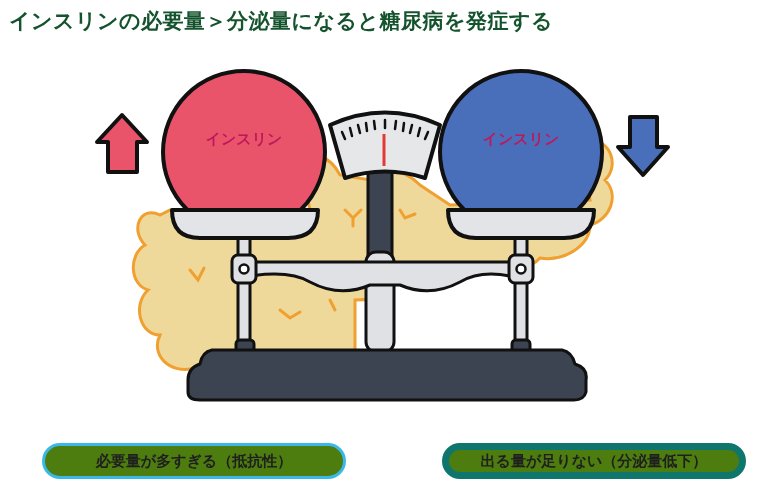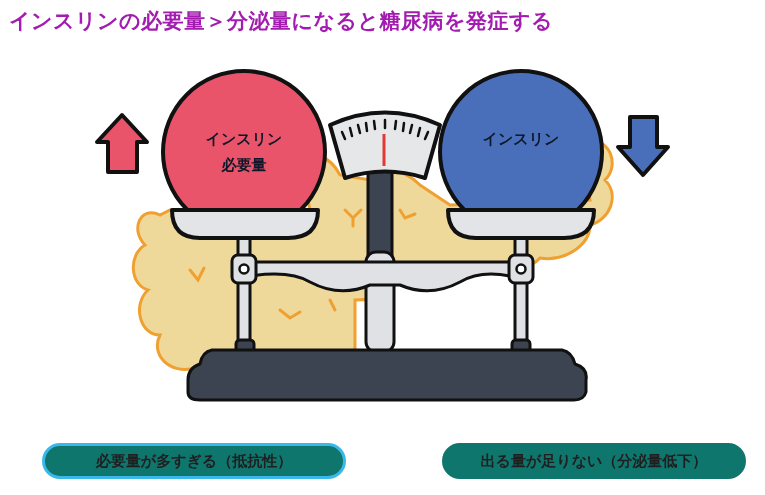--- a/index.html
+++ b/index.html
@@ -1,23 +1,23 @@
 <!DOCTYPE html>
 <html><head>
 <meta charset="utf-8">
 <style>
   html, body { margin:0; padding:0; background:#ffffff; }
   body { width:765px; height:495px; position:relative; overflow:hidden;
          font-family:"DejaVu Sans","Liberation Sans",sans-serif; }
   .title { position:absolute; left:9px; top:7px; font-size:21px; font-weight:bold;
-           color:#a21caf; letter-spacing:0.5px; white-space:nowrap; }
+           color:#14532d; letter-spacing:0.5px; white-space:nowrap; }
   .illus { position:absolute; left:0; top:0; width:765px; height:495px; }
-  .ball-label { position:absolute; color:#0f172a; font-weight:bold; font-size:15px;
+  .ball-label { position:absolute; color:#be185d; font-weight:bold; font-size:15px;
                 text-align:center; line-height:26px; width:120px; }
-  .pill { position:absolute; height:36px; border-radius:20px; background:#0f766e;
+  .pill { position:absolute; height:36px; border-radius:20px; background:#4d7c0f;
           display:flex; align-items:center; justify-content:center;
           font-size:15px; font-weight:bold; color:#1f1f1f; box-sizing:border-box; }
   .pill-left { left:42px; top:443px; width:304px; border:3px solid #3ab9e8; }
   .pill-right { left:442px; top:443px; width:304px; border:7px solid #0f766e; }
 </style>
 </head>
 <body>
 
 <div class="title">インスリンの必要量＞分泌量になると糖尿病を発症する</div>
 
@@ -79,20 +79,19 @@
 
   <g>
     <rect x="236" y="340" width="18" height="14" rx="4" fill="#3d4451" stroke="#111" stroke-width="3"></rect>
     <rect x="512" y="340" width="18" height="14" rx="4" fill="#3d4451" stroke="#111" stroke-width="3"></rect>
     <path d="M212 350 L562 350 Q572 352 575 364 Q588 368 586 380 L586 392 Q584 400 574 400 L200 400 Q188 400 188 392 L188 380 Q188 368 200 364 Q202 352 212 350 Z" fill="#3d4451" stroke="#111" stroke-width="3" stroke-linejoin="round"></path>
   </g>
 </svg>
 
 <div class="ball-label" style="left:184px; top:126px;">
   <div>インスリン</div>
-  <div>必要量</div>
 </div>
 <div class="ball-label" style="left:461px; top:126px;">
   <div>インスリン</div>
 </div>
 
 <div class="pill pill-left">必要量が多すぎる（抵抗性）</div>
 <div class="pill pill-right">出る量が足りない（分泌量低下）</div>
 
 </body></html>

